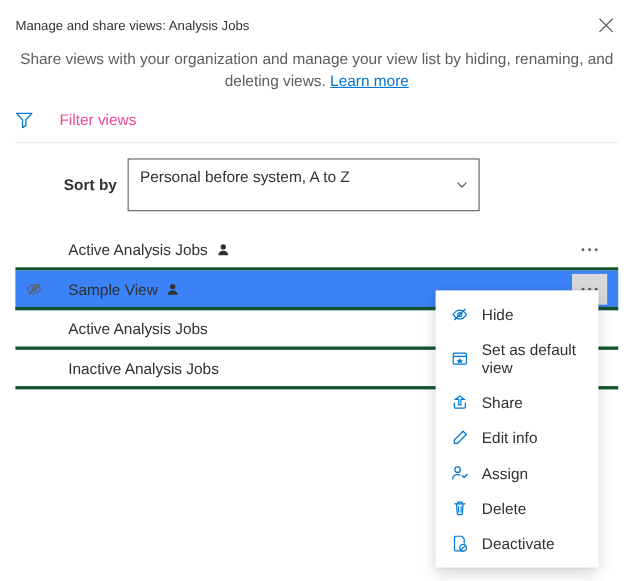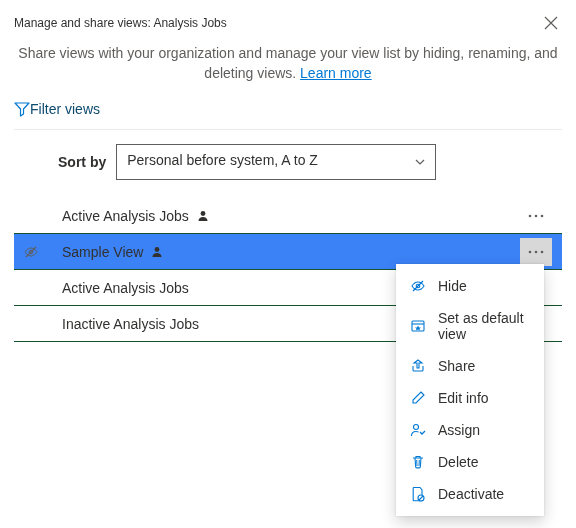--- a/index.html
+++ b/index.html
@@ -13,45 +13,45 @@
     position: relative;
     overflow: hidden;
   }
   .panel { padding: 12px 14px 0 14px; }
   .header-row { display: flex; align-items: center; justify-content: space-between; margin-bottom: 10px; }
   .title { font-size: 12px; font-weight: 400; color: #323130; }
   .close-btn { background: none; border: none; cursor: pointer; padding: 4px; color: #605e5c; }
   .close-btn svg { display: block; }
   .subtitle { font-size: 14px; color: #605e5c; line-height: 1.4; margin-bottom: 14px; text-align: center; }
   .link { color: #0078d4; text-decoration: underline; cursor: pointer; }
-  .filter-row { display: flex; align-items: center; gap: 0; color: #0c4a6e; padding: 4px 0 12px 0; cursor: pointer; }
+  .filter-row { display: flex; align-items: center; gap: 24px; color: #ec4899; padding: 4px 0 12px 0; cursor: pointer; }
   .filter-row .icon { color: #0078d4; }
   .hr { border: none; border-top: 1px solid #edebe9; margin: 0 0 14px 0; }
   .sort-row { display: flex; align-items: center; gap: 10px; margin-bottom: 18px; margin-left: 44px; }
   .sort-label { font-weight: 600; font-size: 14px; }
   .select-wrap { position: relative; flex: 0 0 320px; }
   .select {
     width: 100%;
     border: 1px solid #605e5c;
     background: #fff;
     padding: 6px 34px 6px 10px;
     font-size: 14px;
     font-family: inherit;
     cursor: pointer;
-    height: 36px;
+    height: 48px;
     line-height: 18px;
   }
   .select-chevron { position: absolute; right: 10px; top: 50%; transform: translateY(-50%); color: #605e5c; pointer-events: none; }
   .list { }
   .row {
     display: flex;
     align-items: center;
     height: 36px;
     padding: 0 10px 0 4px;
-    border-bottom: 1px solid #14532d;
+    border-bottom: 3px solid #14532d;
     position: relative;
   }
   .row.selected { background: #3b82f6; }
   .row-hidecol { width: 26px; display: flex; justify-content: center; color: #605e5c; }
   .row-indent { width: 18px; }
   .row-label { flex: 0 0 auto; }
   .row-personal { margin-left: 8px; color: #323130; }
   .row-spacer { flex: 1; }
   .row-more {
     width: 32px; height: 28px;

